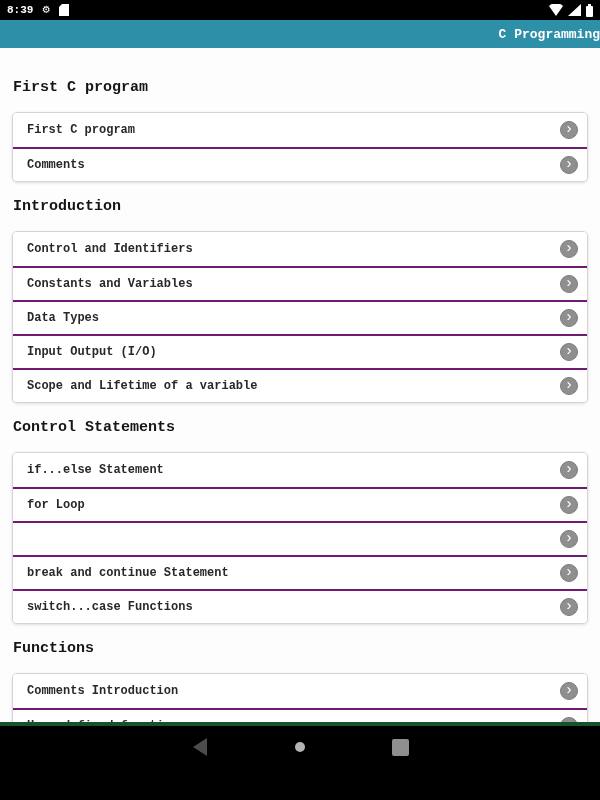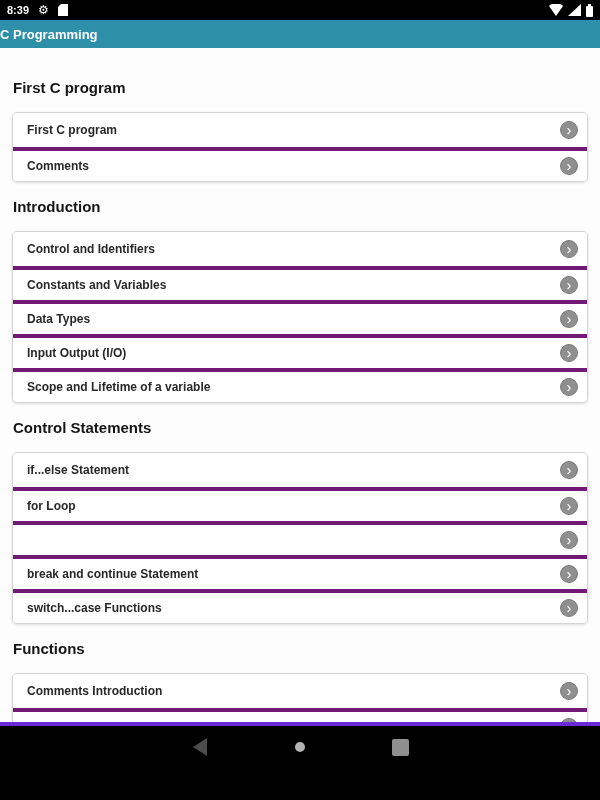--- a/index.html
+++ b/index.html
@@ -1,39 +1,39 @@
 <!DOCTYPE html>
 <html><head>
 <meta charset="utf-8">
 <style>
   * { box-sizing: border-box; margin: 0; padding: 0; }
   html,body { width:600px; height:800px; }
   body {
     font-family: "Liberation Sans", sans-serif;
     background:#000;
   }
-  .screen { position:relative; width:600px; height:768px; background:#6d28d9; overflow:hidden; }
+  .screen { position:relative; width:600px; height:768px; background:#14532d; overflow:hidden;font-family:Liberation Mono, monospace; }
 
   
   .status-bar {
     position:absolute; top:0; left:0; right:0; height:20px;
     background:#000; color:#fff;
     display:flex; align-items:center; padding:0 7px;
     font-size:11px; font-weight:bold;
   }
   .status-left { display:flex; align-items:center; gap:9px; }
   .status-right { margin-left:auto; display:flex; align-items:center; gap:5px; }
   .gear-glyph { font-size:12px; font-weight:normal; line-height:1; }
   .status-svg { display:block; }
 
   
   .app-bar {
     position:absolute; top:20px; left:0; right:0; height:28px;
     background:#2d8fa8; color:#fff;
-    display:flex; align-items:center; justify-content:flex-start;
+    display:flex; align-items:center; justify-content:flex-end;
     font-size:13px; font-weight:bold;
   }
 
   
   .content {
     position:absolute; top:48px; left:0; width:600px; height:674px;
     overflow:hidden; background:#fdfdfd;
   }
   .section-title {
     margin:16px 13px 15px 13px;
@@ -46,21 +46,21 @@
     border:1px solid #d4d4d4;
     border-radius:5px;
     box-shadow:0 1px 3px rgba(0,0,0,.12);
     overflow:hidden;
   }
   .list-item {
     position:relative;
     height:34px;
     display:flex; align-items:center;
     padding:0 40px 0 14px;
-    border-top:4px solid #701a75;
+    border-top:2px solid #701a75;
     background:#fff;
     cursor:pointer;
   }
   .list-item:first-child { border-top:none; }
   .item-label { font-size:12px; font-weight:bold; color:#282828; }
   .chevron {
     position:absolute; right:9px; top:50%; margin-top:-9px;
     width:18px; height:18px; border-radius:50%;
     background:#8f8f8f; border:1px solid #7c7c7c;
     color:#fff; font-size:15px; line-height:15px;

